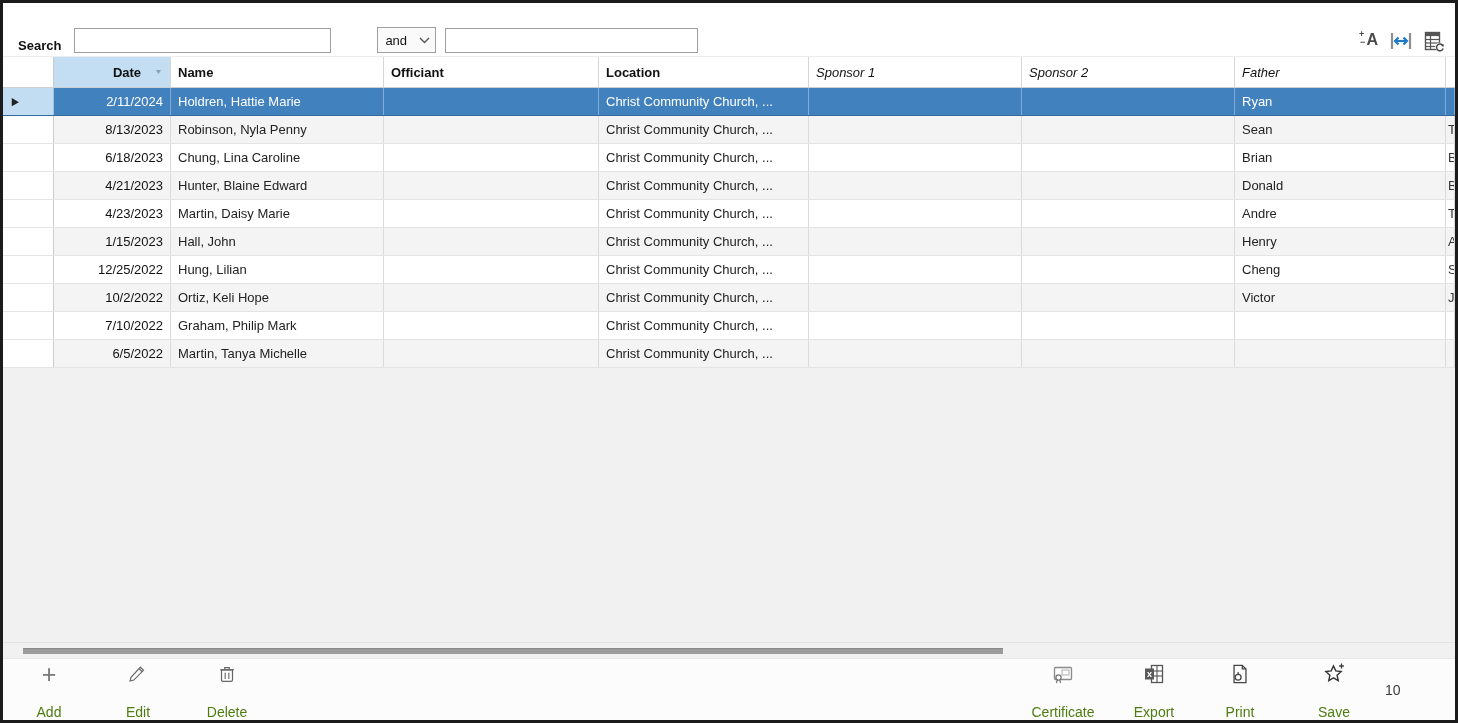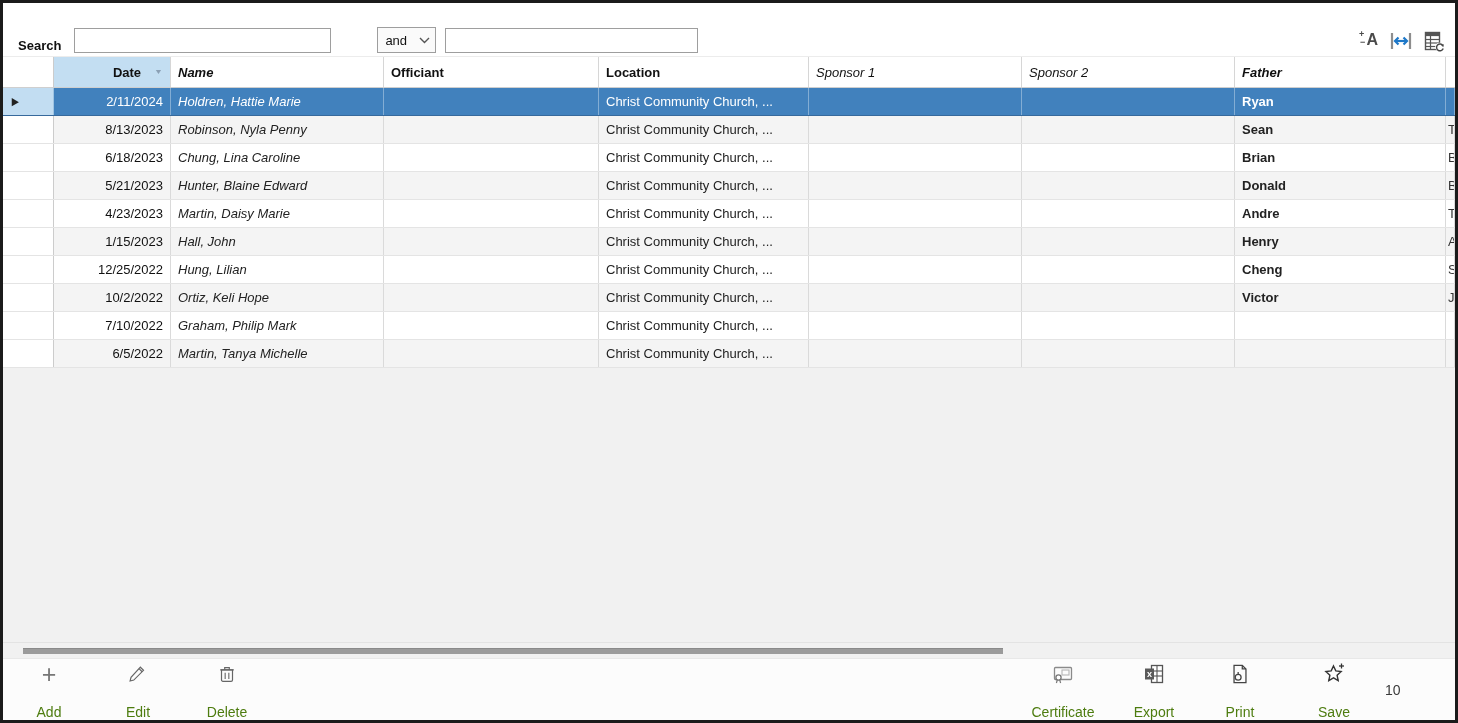--- a/index.html
+++ b/index.html
@@ -26,26 +26,26 @@
   .grid { flex:1; display:flex; flex-direction:column; border-top:1px solid #ececec; margin-top:3px; min-height:0; }
   .grid-header { height:31px; flex:0 0 31px; display:flex; background:#fff; border-bottom:1px solid #cfcfcf; }
   .hcell { display:flex; align-items:center; font-size:13px; color:#111; padding:0 7px; border-right:1px solid #d6d6d6; overflow:hidden; white-space:nowrap; }
   .hcell.bold span.hlabel { font-weight:bold; }
   .hcell.italic span.hlabel { font-style:italic; }
   .hcell.sorted { background:var(--sorted-bg); }
   .hcell.right { justify-content:flex-end; }
   .sort-arrow { font-size:9px; color:#8ba0b5; margin-left:13px; transform:scaleY(.8); }
   .w-gutter { width:51px; flex:0 0 51px; border-right:1px solid #cccccc; }
   .w-date { width:117px; flex:0 0 117px; }
-  .w-name { width:213px; flex:0 0 213px;font-style:italic; }
+  .w-name { width:213px; flex:0 0 213px; }
   .w-officiant { width:215px; flex:0 0 215px; }
   .w-location { width:210px; flex:0 0 210px; }
   .w-sponsor1 { width:213px; flex:0 0 213px; }
   .w-sponsor2 { width:213px; flex:0 0 213px; }
-  .w-father { width:211px; flex:0 0 211px;font-weight:bold; }
+  .w-father { width:211px; flex:0 0 211px; }
   .w-edge { flex:1; border-right:none; }
   .grid-body { flex:0 0 auto; }
   .grid-row { height:28px; display:flex; background:#fff; border-bottom:1px solid #e4e4e4; cursor:default; }
   .grid-row.alt { background:#f4f4f4; }
   .grid-row .cell { display:flex; align-items:center; font-size:13px; color:#222; padding:0 7px; border-right:1px solid #dadada; overflow:hidden; white-space:nowrap; }
   .grid-row .cell.right { justify-content:flex-end; color:#111; }
   .grid-row .gutter { border-right:1px solid #cccccc; display:flex; align-items:center; padding-left:8px; background:#fff; }
   .grid-row.selected { background:var(--selection); border-bottom:1px solid #36699c; }
   .grid-row.selected .cell { color:#fff; border-right:1px solid rgba(255,255,255,.35); }
   .grid-row.selected .gutter { background:#c2ddf2; border-right:1px solid #9fc4e2; }
@@ -175,21 +175,21 @@
           <div class="cell w-name">Chung, Lina Caroline</div>
           <div class="cell w-officiant"></div>
           <div class="cell w-location">Christ Community Church, ...</div>
           <div class="cell w-sponsor1"></div>
           <div class="cell w-sponsor2"></div>
           <div class="cell w-father">Brian</div>
           <div class="cell w-edge edge">B</div>
         </div>
         <div class="grid-row alt">
           <div class="cell gutter w-gutter"></div>
-          <div class="cell w-date right">5/21/2023</div>
+          <div class="cell w-date right">4/21/2023</div>
           <div class="cell w-name">Hunter, Blaine Edward</div>
           <div class="cell w-officiant"></div>
           <div class="cell w-location">Christ Community Church, ...</div>
           <div class="cell w-sponsor1"></div>
           <div class="cell w-sponsor2"></div>
           <div class="cell w-father">Donald</div>
           <div class="cell w-edge edge">B</div>
         </div>
         <div class="grid-row">
           <div class="cell gutter w-gutter"></div>

